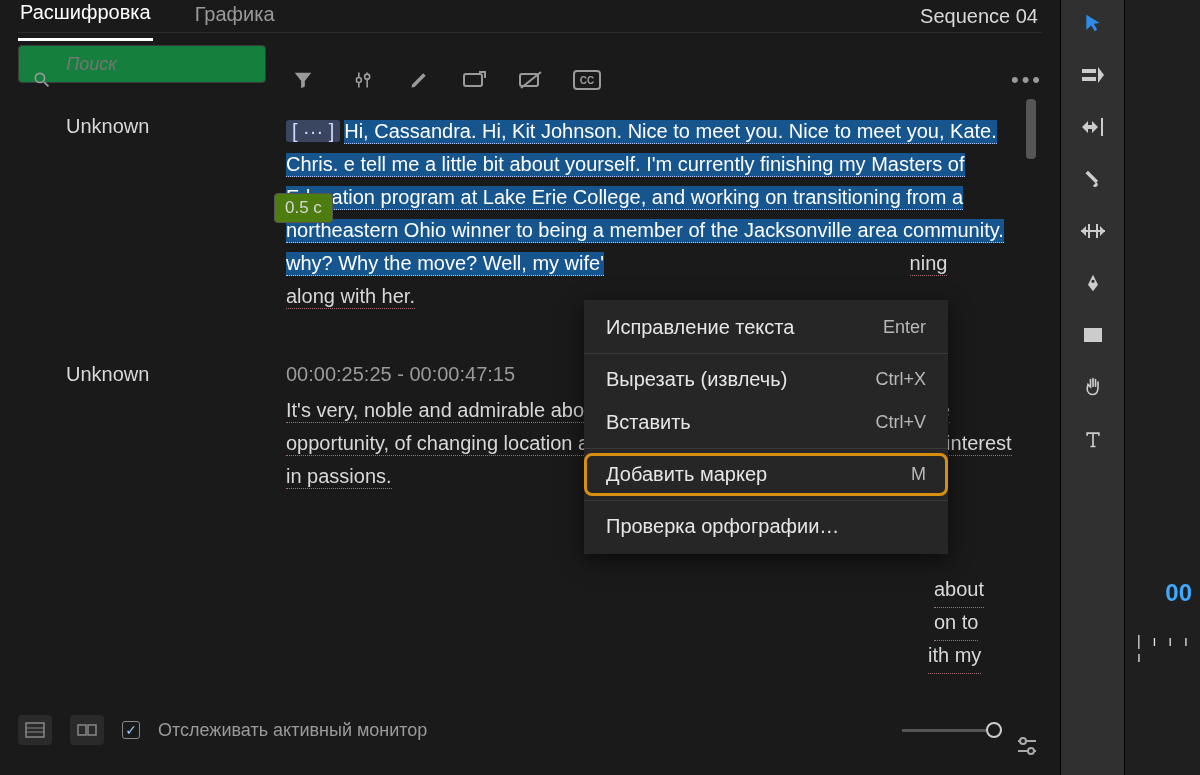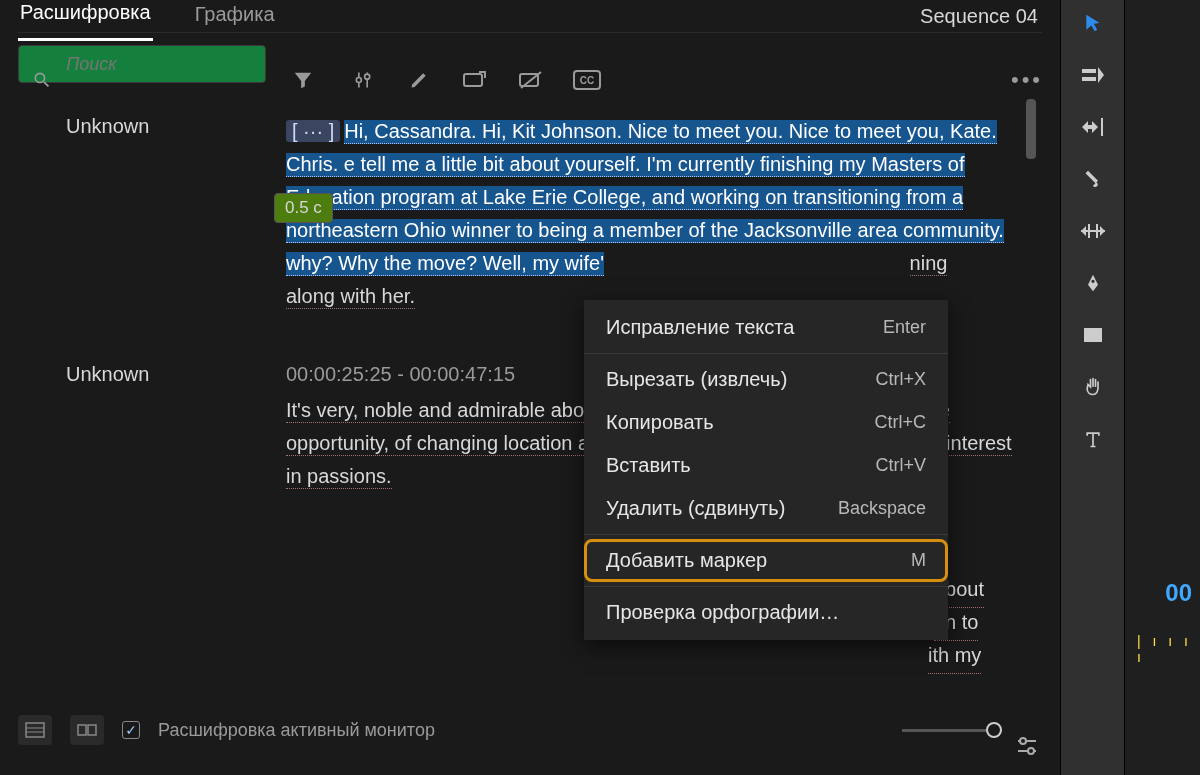--- a/index.html
+++ b/index.html
@@ -211,21 +211,21 @@
     display:flex; flex-direction:column; align-items:center; gap:26px; padding-top:10px;
     position:relative;
   }
   .right-rail .rt { width:26px; height:26px; color:#ccc; cursor:pointer; display:flex; align-items:center; justify-content:center;}
   .right-rail .rt svg{ fill:currentColor; }
   .right-rail .rt.sel svg{ fill:#2d8ceb;}
   .right-extra {
     flex:1; background:#1f1f1f; border-left:1px solid #000; position:relative;
   }
   .right-extra .oo{ position:absolute; bottom:168px; right:8px; color:#3fa9ff; font-size:24px; font-weight:700;}
-  .right-extra .ruler{ position:absolute; bottom:110px; left:12px; color:#fde047; font-size:14px; letter-spacing:4px;}
+  .right-extra .ruler{ position:absolute; bottom:110px; left:12px; color:#e5e5e5; font-size:14px; letter-spacing:4px;}
 </style>
 </head>
 <body>
 
 <div class="main-panel">
 
   <div class="tab-bar">
     <div class="tab active">Расшифровка</div>
     <div class="tab">Графика</div>
     <div class="seq-label">Sequence 04</div>
@@ -312,30 +312,22 @@
     <div class="menu-item">
       <span>Исправление текста</span>
         <span class="shortcut">Enter</span>
     </div>
     <div class="menu-sep"></div>
     <div class="menu-item">
       <span>Вырезать (извлечь)</span>
         <span class="shortcut">Ctrl+X</span>
     </div>
     <div class="menu-item">
-      <span>Копировать</span>
-        <span class="shortcut">Ctrl+C</span>
-    </div>
-    <div class="menu-item">
       <span>Вставить</span>
         <span class="shortcut">Ctrl+V</span>
-    </div>
-    <div class="menu-item">
-      <span>Удалить (сдвинуть)</span>
-        <span class="shortcut">Backspace</span>
     </div>
     <div class="menu-sep"></div>
     <div class="menu-item highlight">
       <span>Добавить маркер</span>
         <span class="shortcut">M</span>
     </div>
     <div class="menu-sep"></div>
     <div class="menu-item">
       <span>Проверка орфографии…</span>
         <span class="shortcut"></span>
@@ -350,21 +342,21 @@
           <line x1="1" y1="10" x2="19" y2="10" stroke="#888"></line>
         </svg>
     </span>
     <span class="mini-btn">
       <svg width="20" height="16" viewBox="0 0 20 16">
           <rect x="1" y="3" width="8" height="10" fill="none" stroke="#888" stroke-width="1.5"></rect>
           <rect x="11" y="3" width="8" height="10" fill="none" stroke="#888" stroke-width="1.5"></rect>
         </svg>
     </span>
     <span class="chk">✓</span>
-    <span>Расшифровка активный монитор</span>
+    <span>Отслеживать активный монитор</span>
     <div class="slider">
       <div class="slider-track">
           <div class="slider-knob"></div>
         </div>
       <span class="icon-btn">
         <svg width="22" height="18" viewBox="0 0 22 18">
             <line x1="2" y1="4" x2="20" y2="4" stroke="#aaa" stroke-width="2"></line>
             <circle cx="7" cy="4" r="3" fill="#1a1a1a" stroke="#aaa" stroke-width="2"></circle>
             <line x1="2" y1="14" x2="20" y2="14" stroke="#aaa" stroke-width="2"></line>
             <circle cx="15" cy="14" r="3" fill="#1a1a1a" stroke="#aaa" stroke-width="2"></circle>

